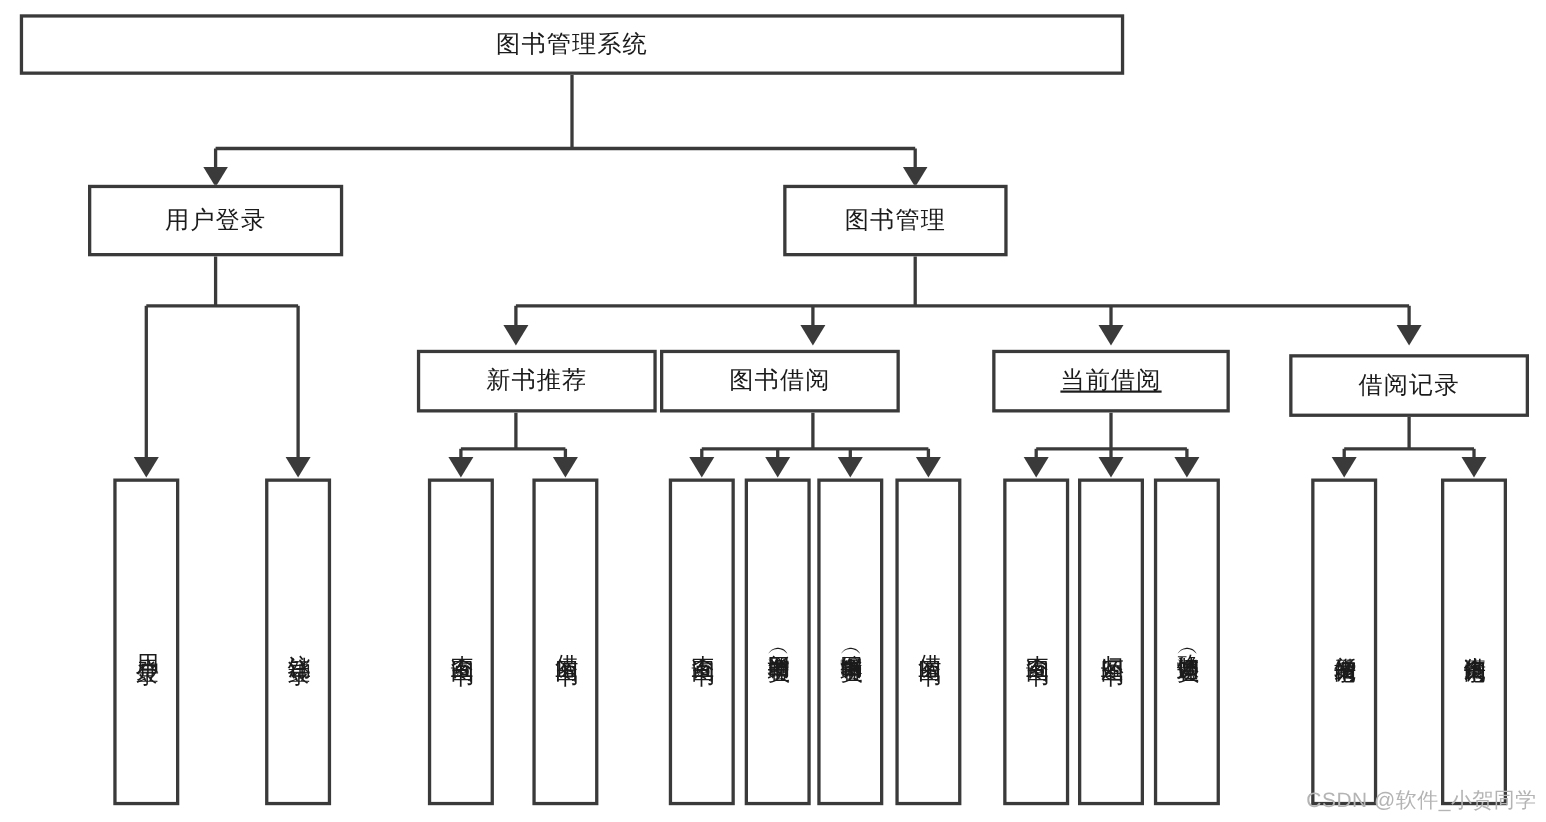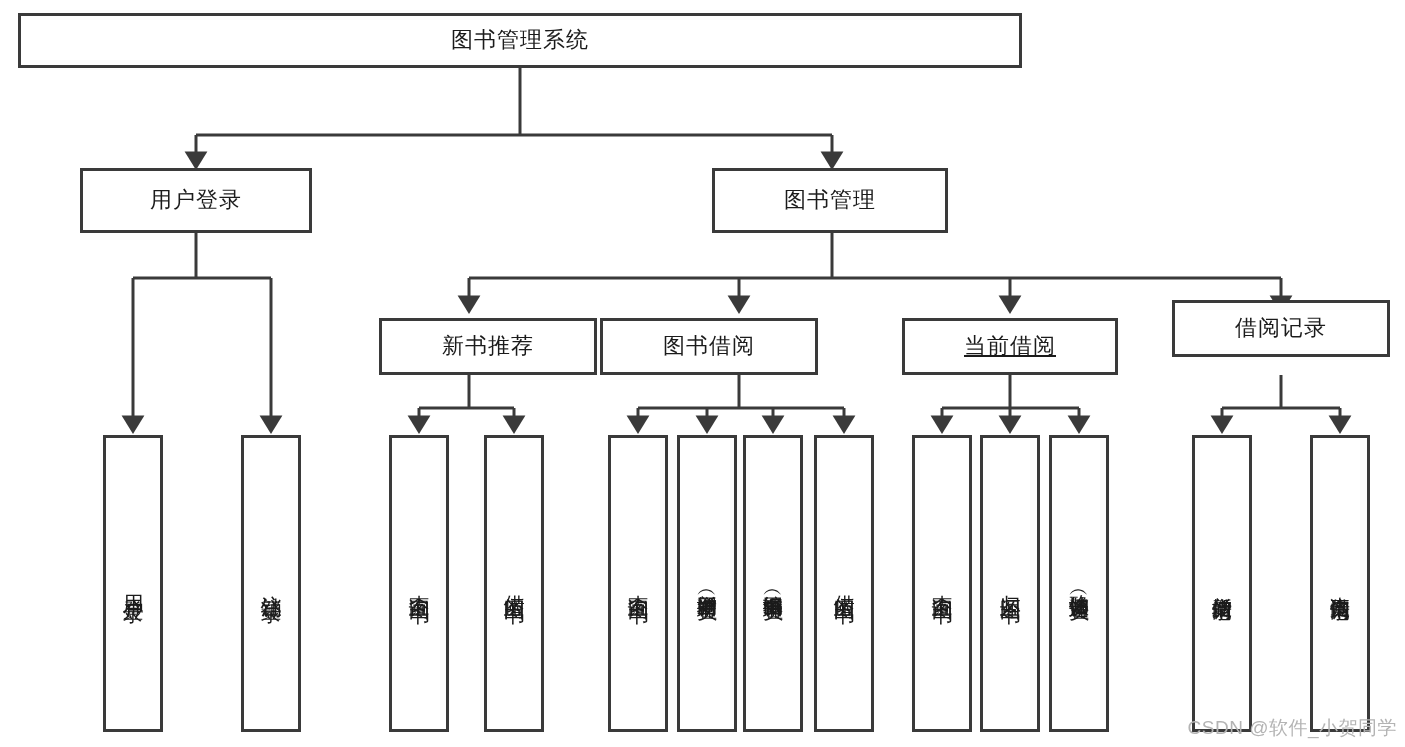--- a/index.html
+++ b/index.html
@@ -126,34 +126,34 @@
     </g>
   </svg>
 
   <div class="node root" style="left:18px; top:13px; width:1004px; height:55px;">
     <span class="label-h">图书管理系统</span>
   </div>
 
   <div class="node" style="left:80px; top:168px; width:232px; height:65px;">
     <span class="label-h">用户登录</span>
   </div>
-  <div class="node" style="left:712px; top:168px; width:236px; height:65px;">
+  <div class="node" style="left:712px; top:168px; width:204px; height:65px;">
     <span class="label-h">图书管理</span>
   </div>
 
   <div class="node" style="left:360px; top:318px; width:218px; height:57px;margin-left:19px;">
     <span class="label-h">新书推荐</span>
   </div>
   <div class="node" style="left:600px; top:318px; width:218px; height:57px;">
     <span class="label-h">图书借阅</span>
   </div>
   <div class="node" style="left:902px; top:318px; width:216px; height:57px;text-decoration:underline;">
     <span class="label-h">当前借阅</span>
   </div>
-  <div class="node" style="left:1172px; top:300px; width:218px; height:57px;">
+  <div class="node" style="left:1172px; top:322px; width:218px; height:57px;">
     <span class="label-h">借阅记录</span>
   </div>
 
   <div class="node leaf" style="left:103px; top:435px; width:60px; height:297px;">
     <span class="label-v">用户登录</span>
   </div>
   <div class="node leaf" style="left:241px; top:435px; width:60px; height:297px;">
     <span class="label-v">注销登录</span>
   </div>
 

